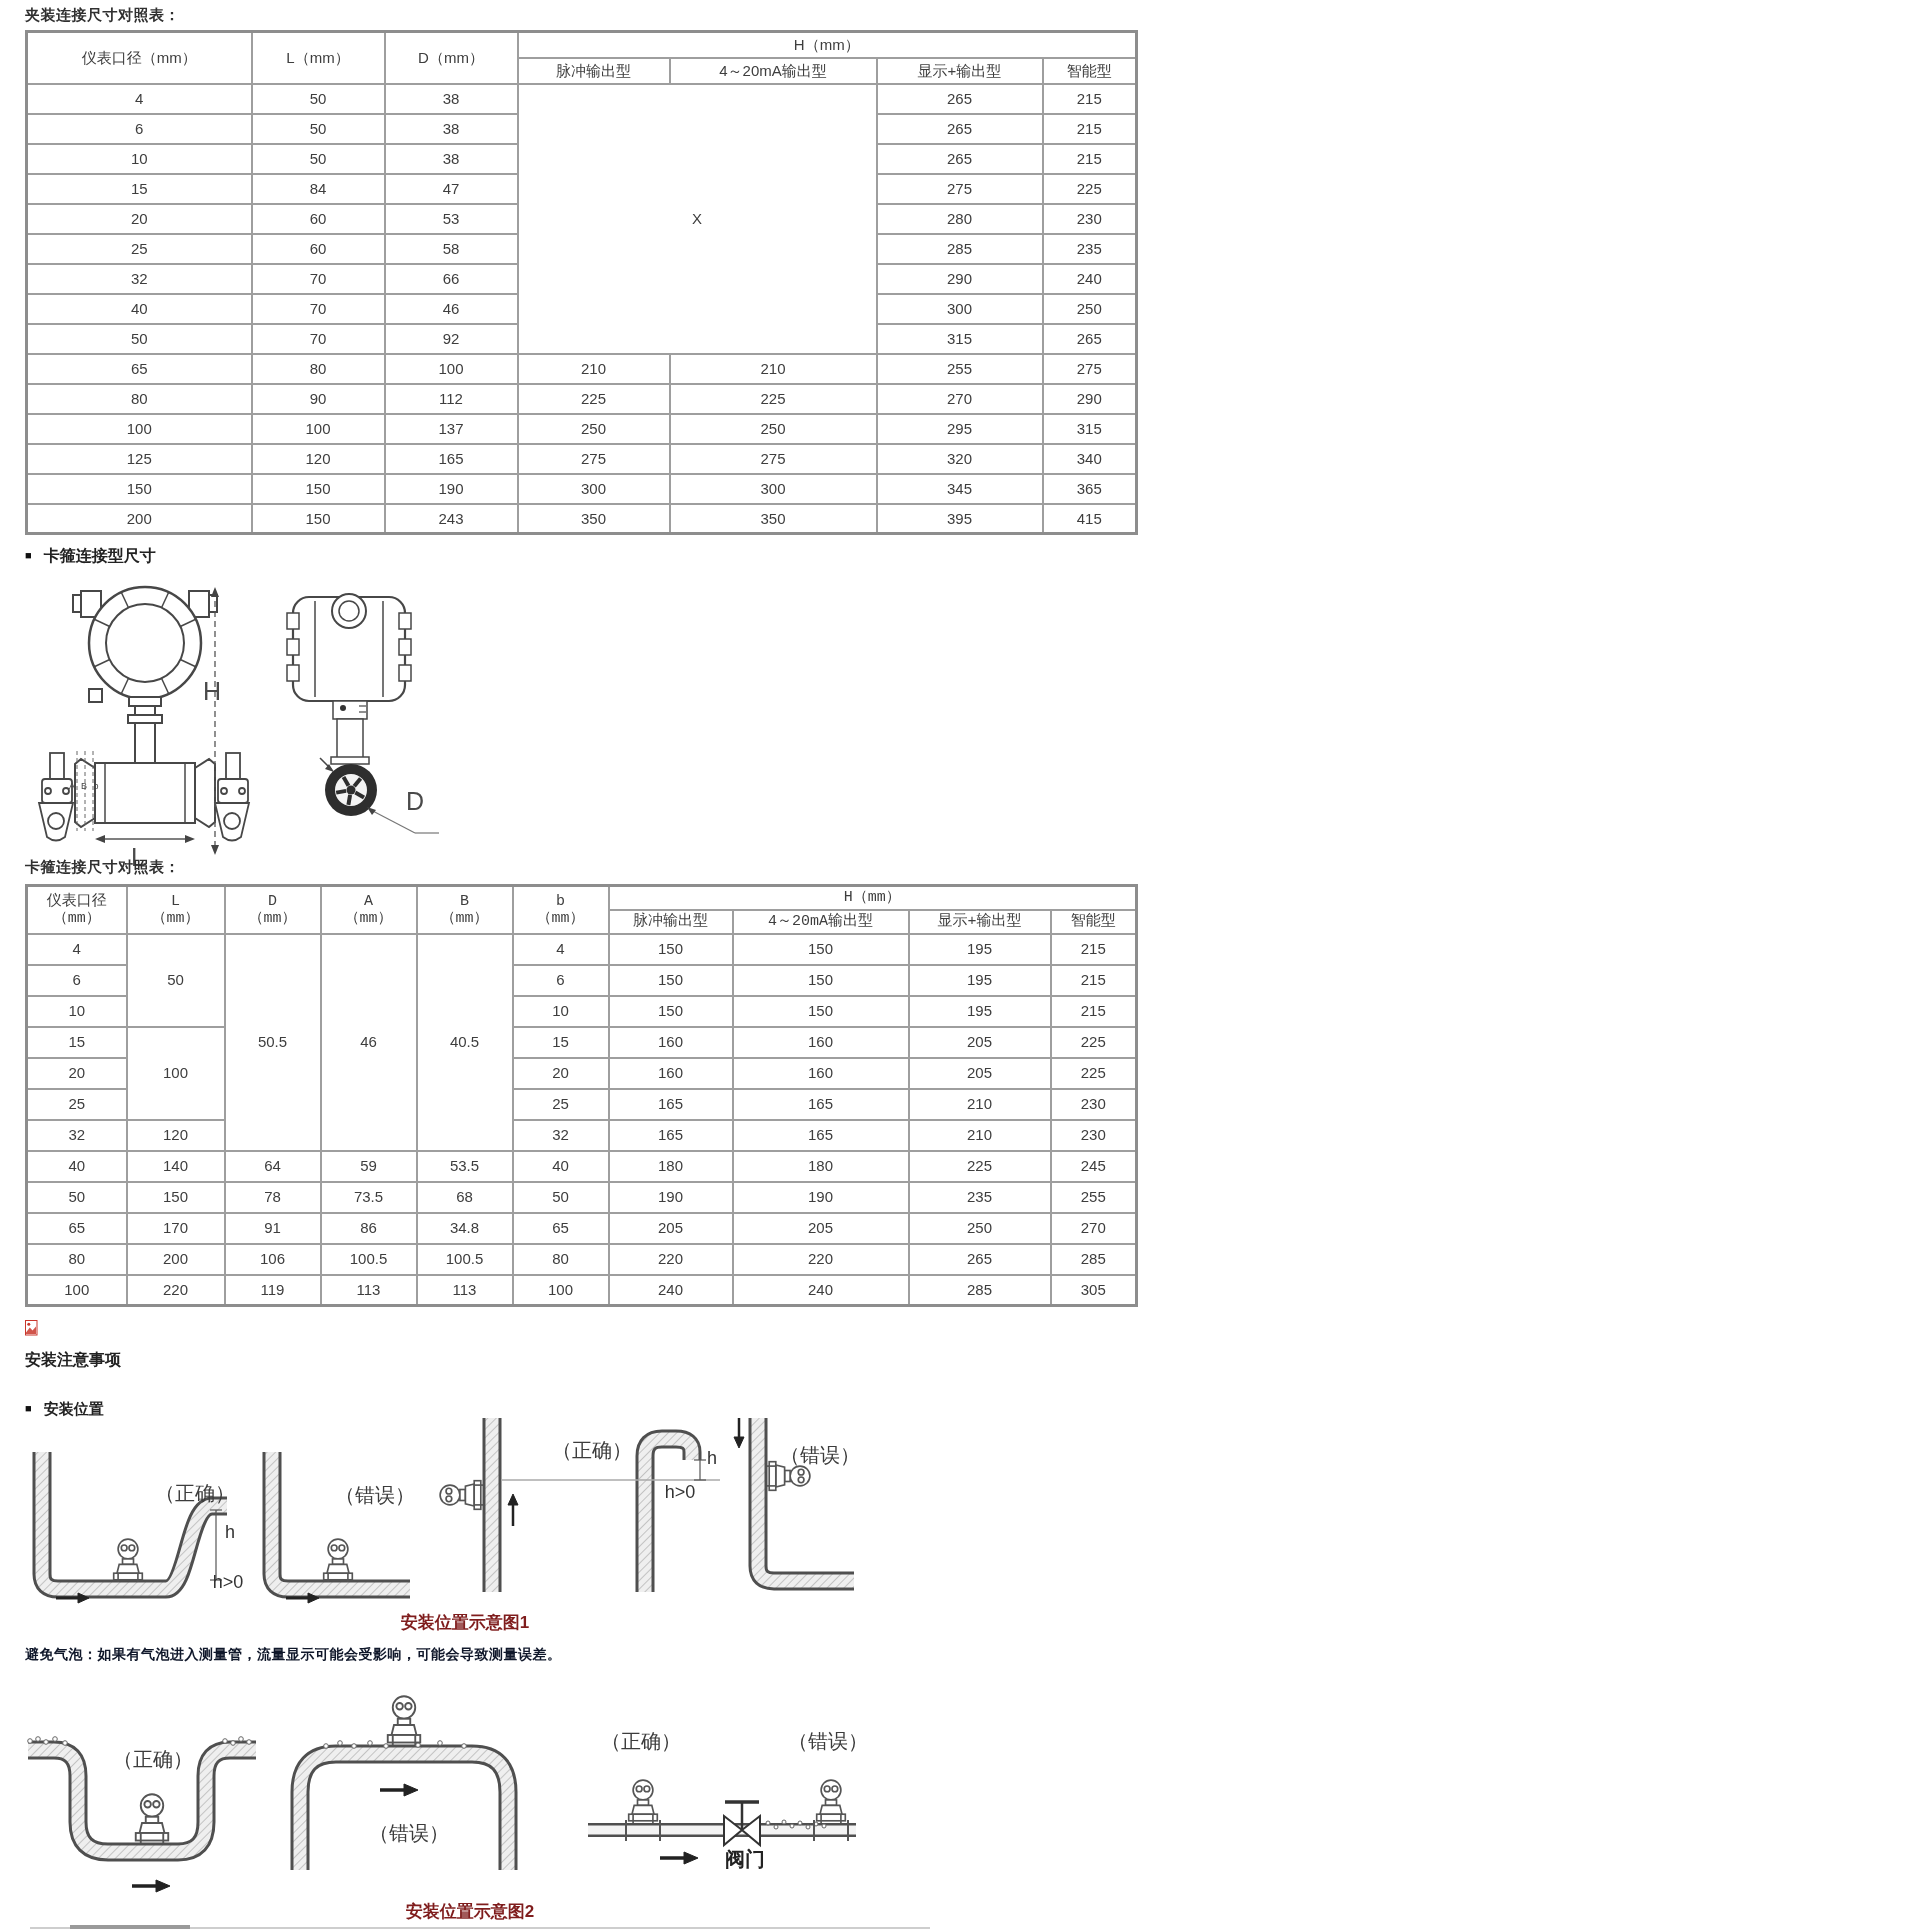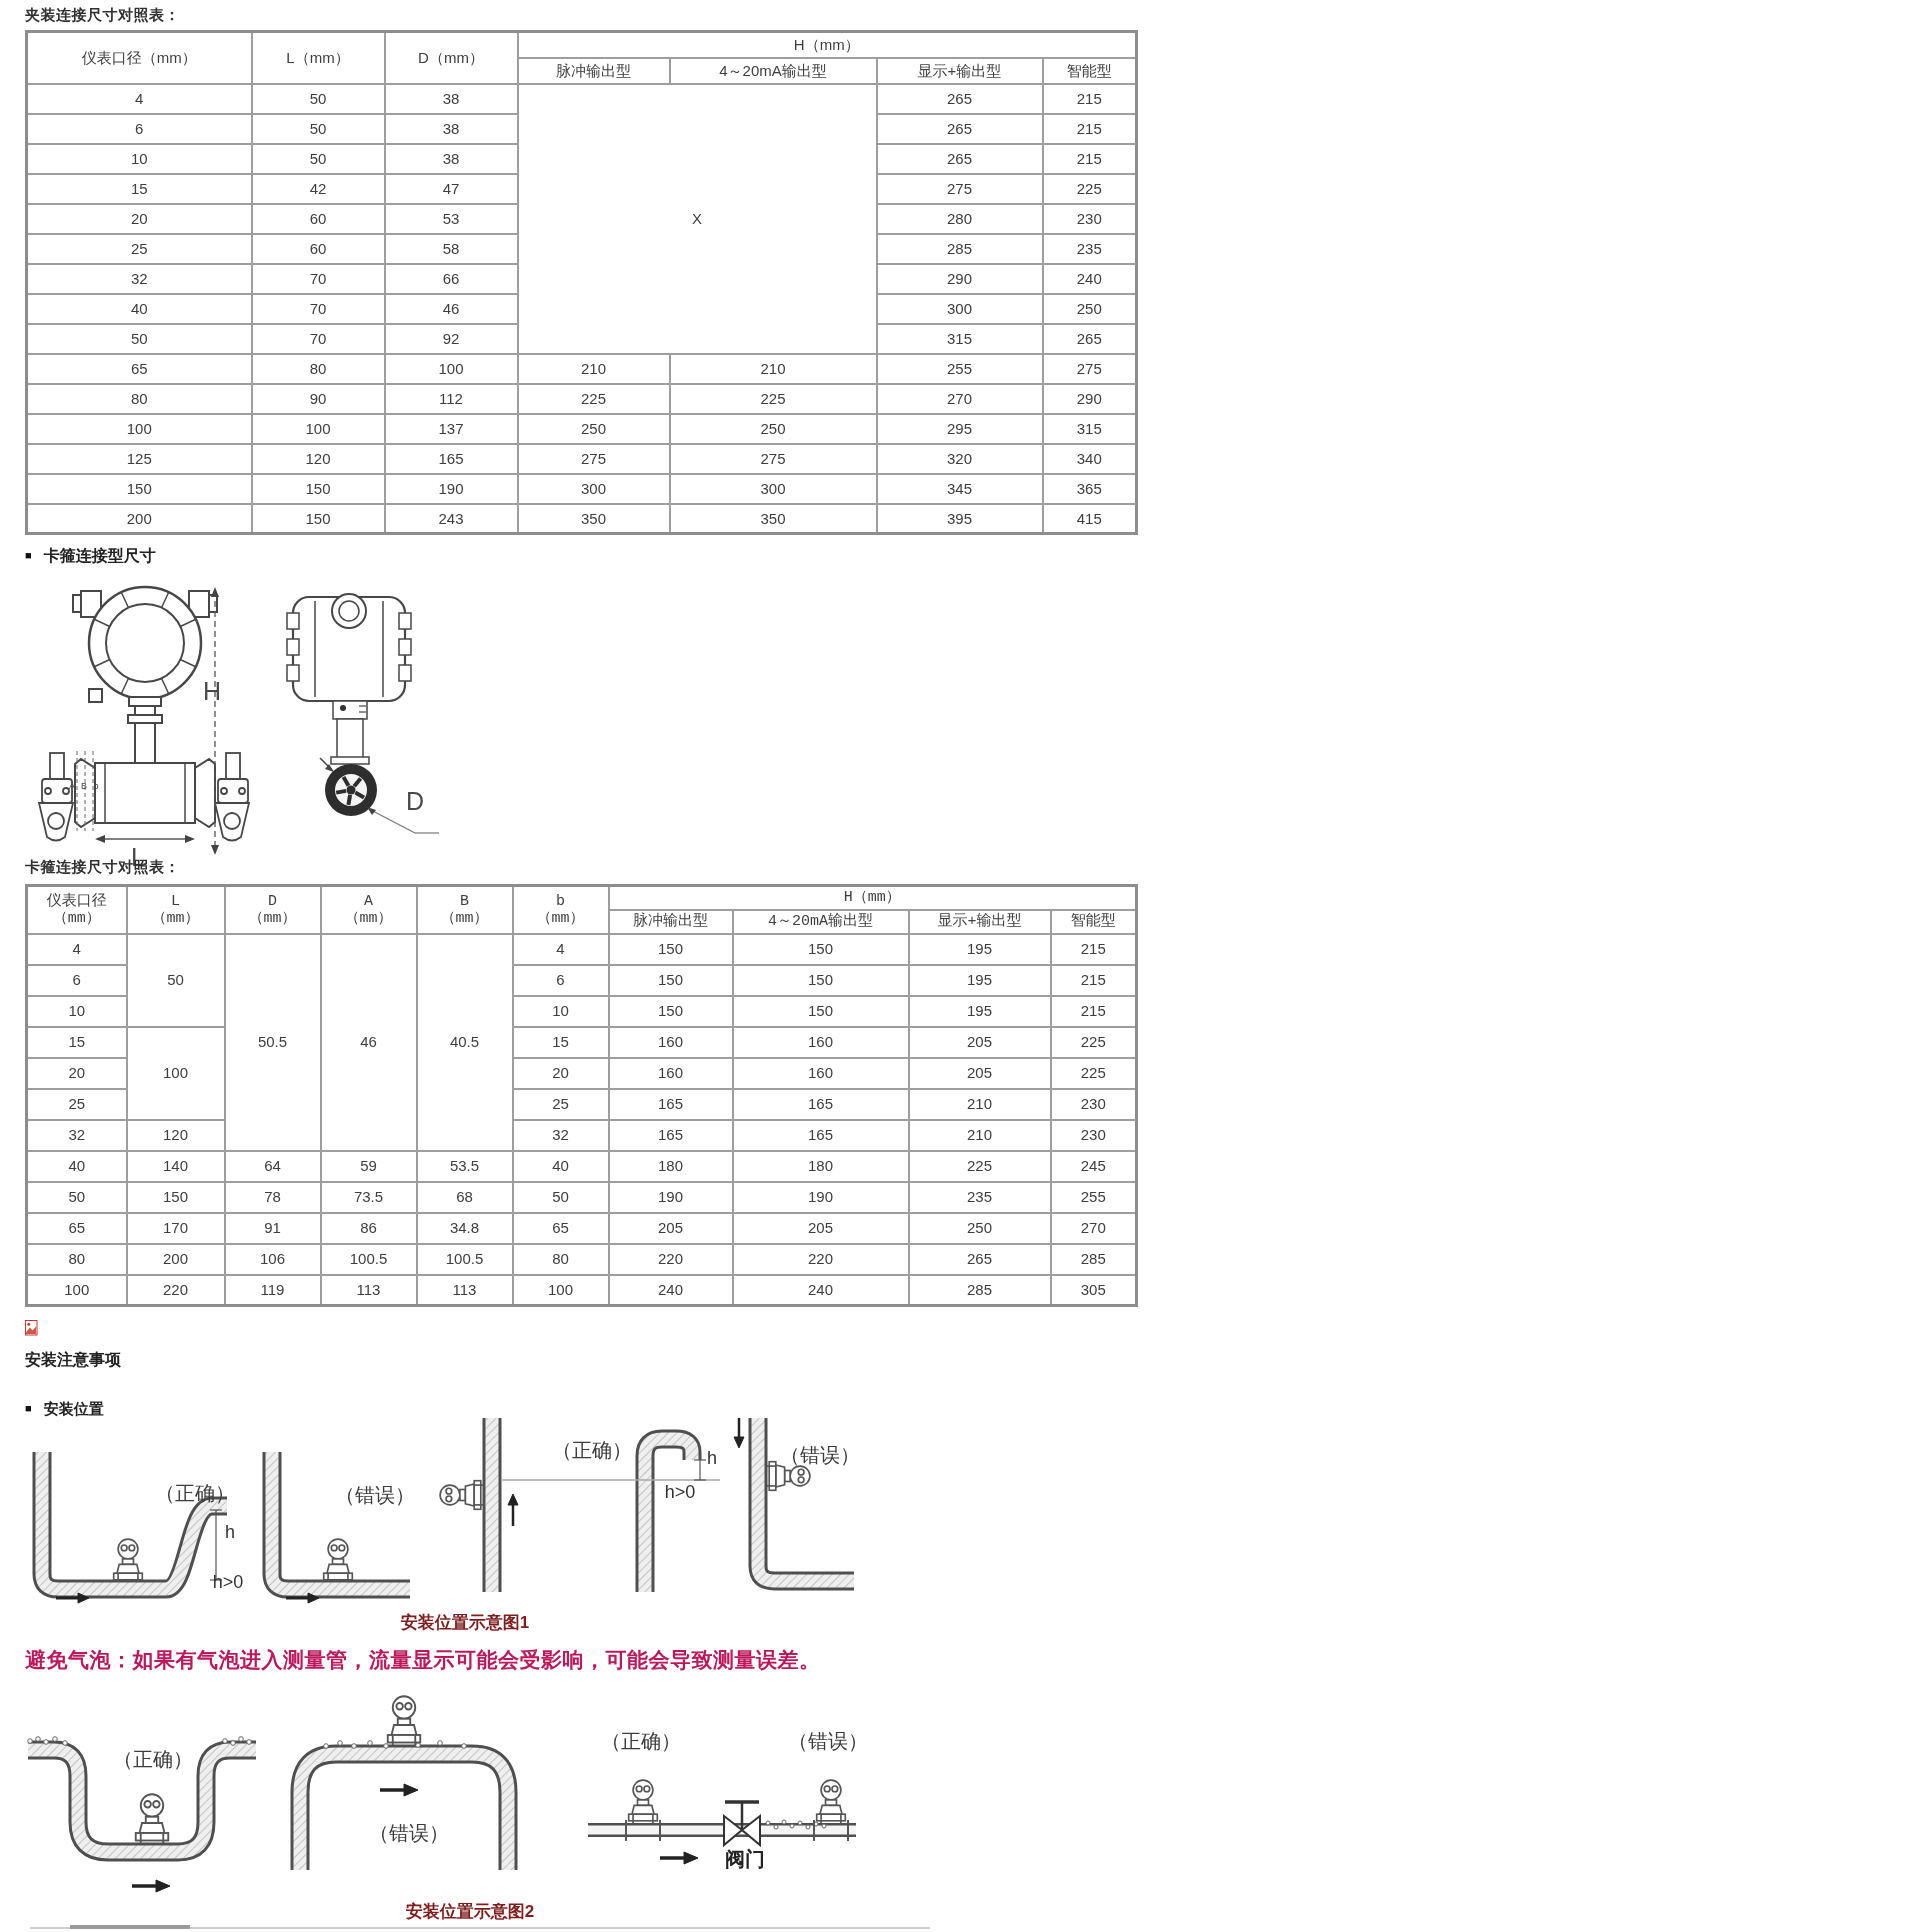--- a/index.html
+++ b/index.html
@@ -2,21 +2,21 @@
 <html><head>
 <meta charset="utf-8">
 <style>
   html,body{margin:0;padding:0;background:#ffffff;}
   .page{position:relative;width:1920px;height:1932px;background:#fff;
         font-family:"Liberation Sans","DejaVu Sans",sans-serif;color:#3e3e3e;overflow:hidden;border-radius:21px;}
   .abs{position:absolute;}
   .title{font-size:15px;font-weight:700;color:#303030;letter-spacing:.5px;}
   .heading{font-size:16px;font-weight:700;color:#222;}
   .bullet{display:inline-block;font-size:11px;margin-right:12px;vertical-align:2px;color:#111;}
-  .note{font-size:21px;font-weight:700;color:#be185d;letter-spacing:.5px;}
+  .note{font-size:14px;font-weight:700;color:#0f172a;letter-spacing:.5px;}
   table.dim-table{border-collapse:collapse;table-layout:fixed;background:#fff;border:3px solid #8d8d8d;}
   table.dim-table th,table.dim-table td{border:2px solid #9e9e9e;text-align:center;vertical-align:middle;
         font-size:15px;font-weight:400;color:#3e3e3e;padding:0;white-space:pre-line;line-height:1.15;}
   #table1 thead tr{height:26px;} #table1 tbody tr{height:30px;}
   #table2 thead tr{height:24px;font-family:Liberation Mono, monospace;} #table2 tbody tr{height:31px;}
   .xcell{font-size:15px;}
   .fig-label{position:absolute;transform:translateX(-50%);font-size:20px;color:#3c3c3c;white-space:nowrap;}
   .fig-dim{position:absolute;transform:translateX(-50%);font-size:18px;color:#333;white-space:nowrap;}
   .caption{position:absolute;transform:translateX(-50%);font-size:17px;font-weight:600;color:#7f1d1d;white-space:nowrap;}
   .dim-letter{position:absolute;font-size:25px;color:#4a4a4a;}
@@ -74,21 +74,21 @@
         </tr>
         <tr>
           <td>10</td>
           <td>50</td>
           <td>38</td>
           <td>265</td>
           <td>215</td>
         </tr>
         <tr>
           <td>15</td>
-          <td>42</td>
+          <td>84</td>
           <td>47</td>
           <td>275</td>
           <td>225</td>
         </tr>
         <tr>
           <td>20</td>
           <td>60</td>
           <td>53</td>
           <td>280</td>
           <td>230</td>

